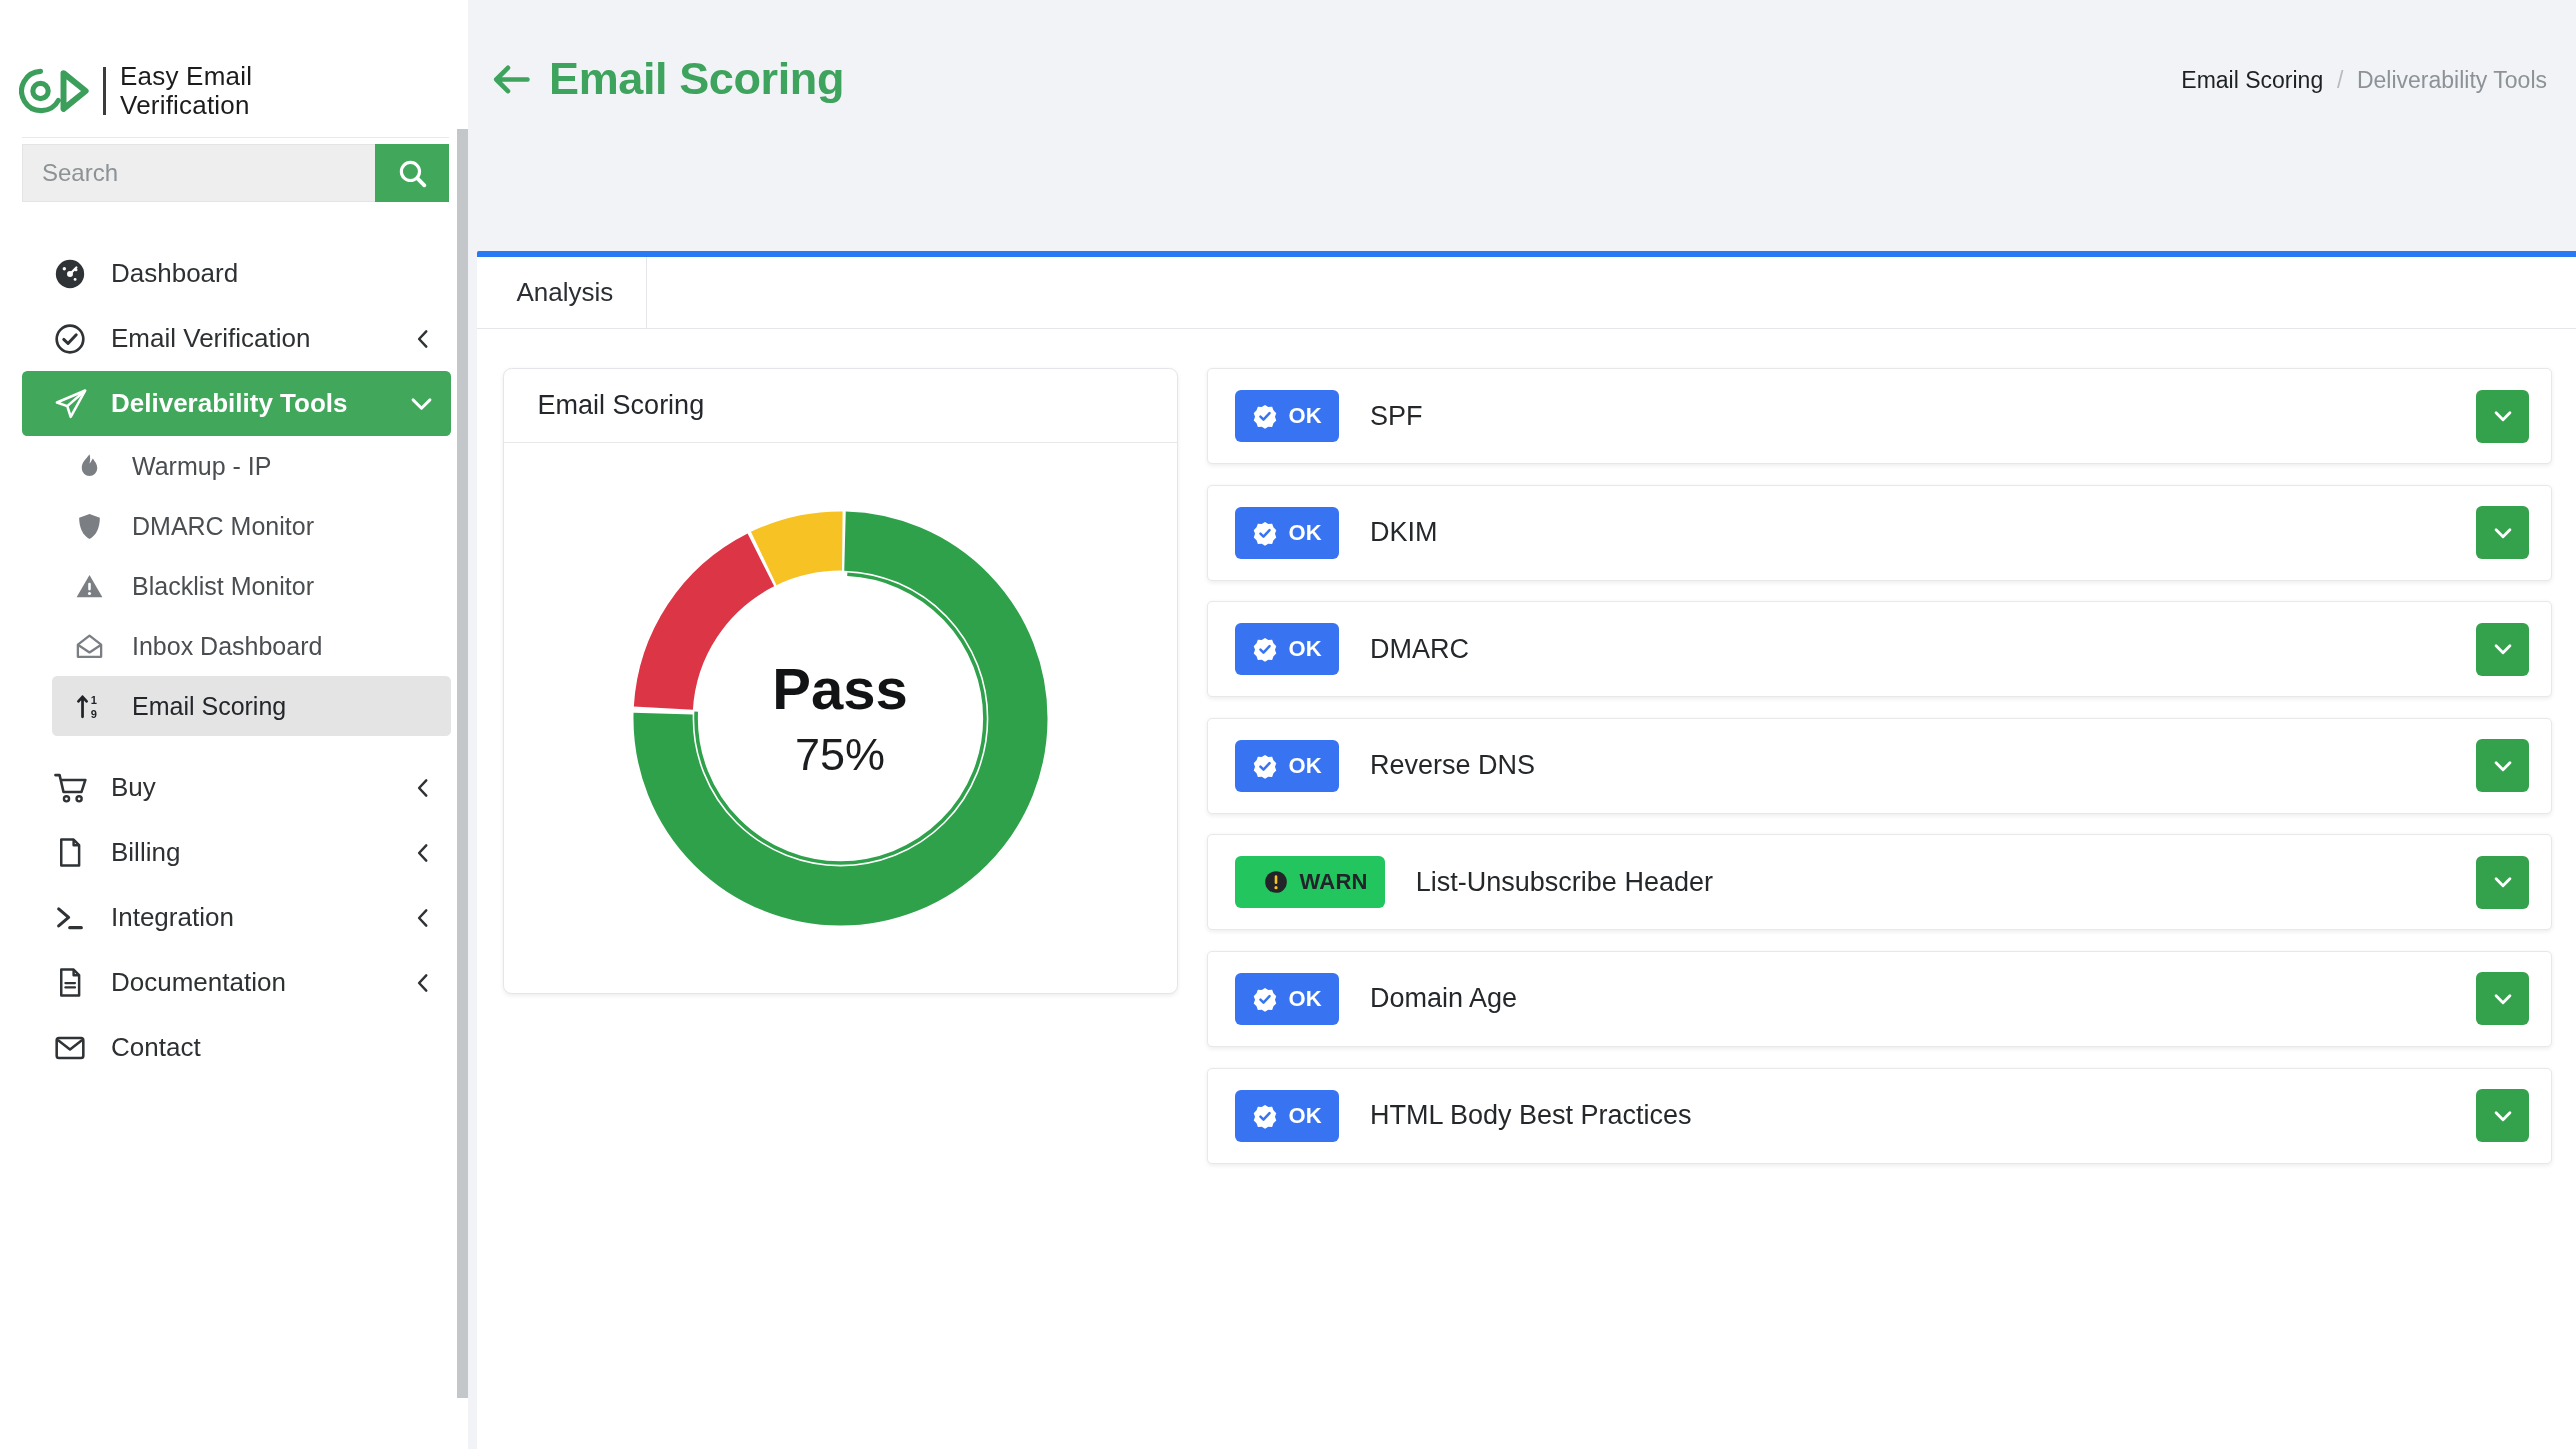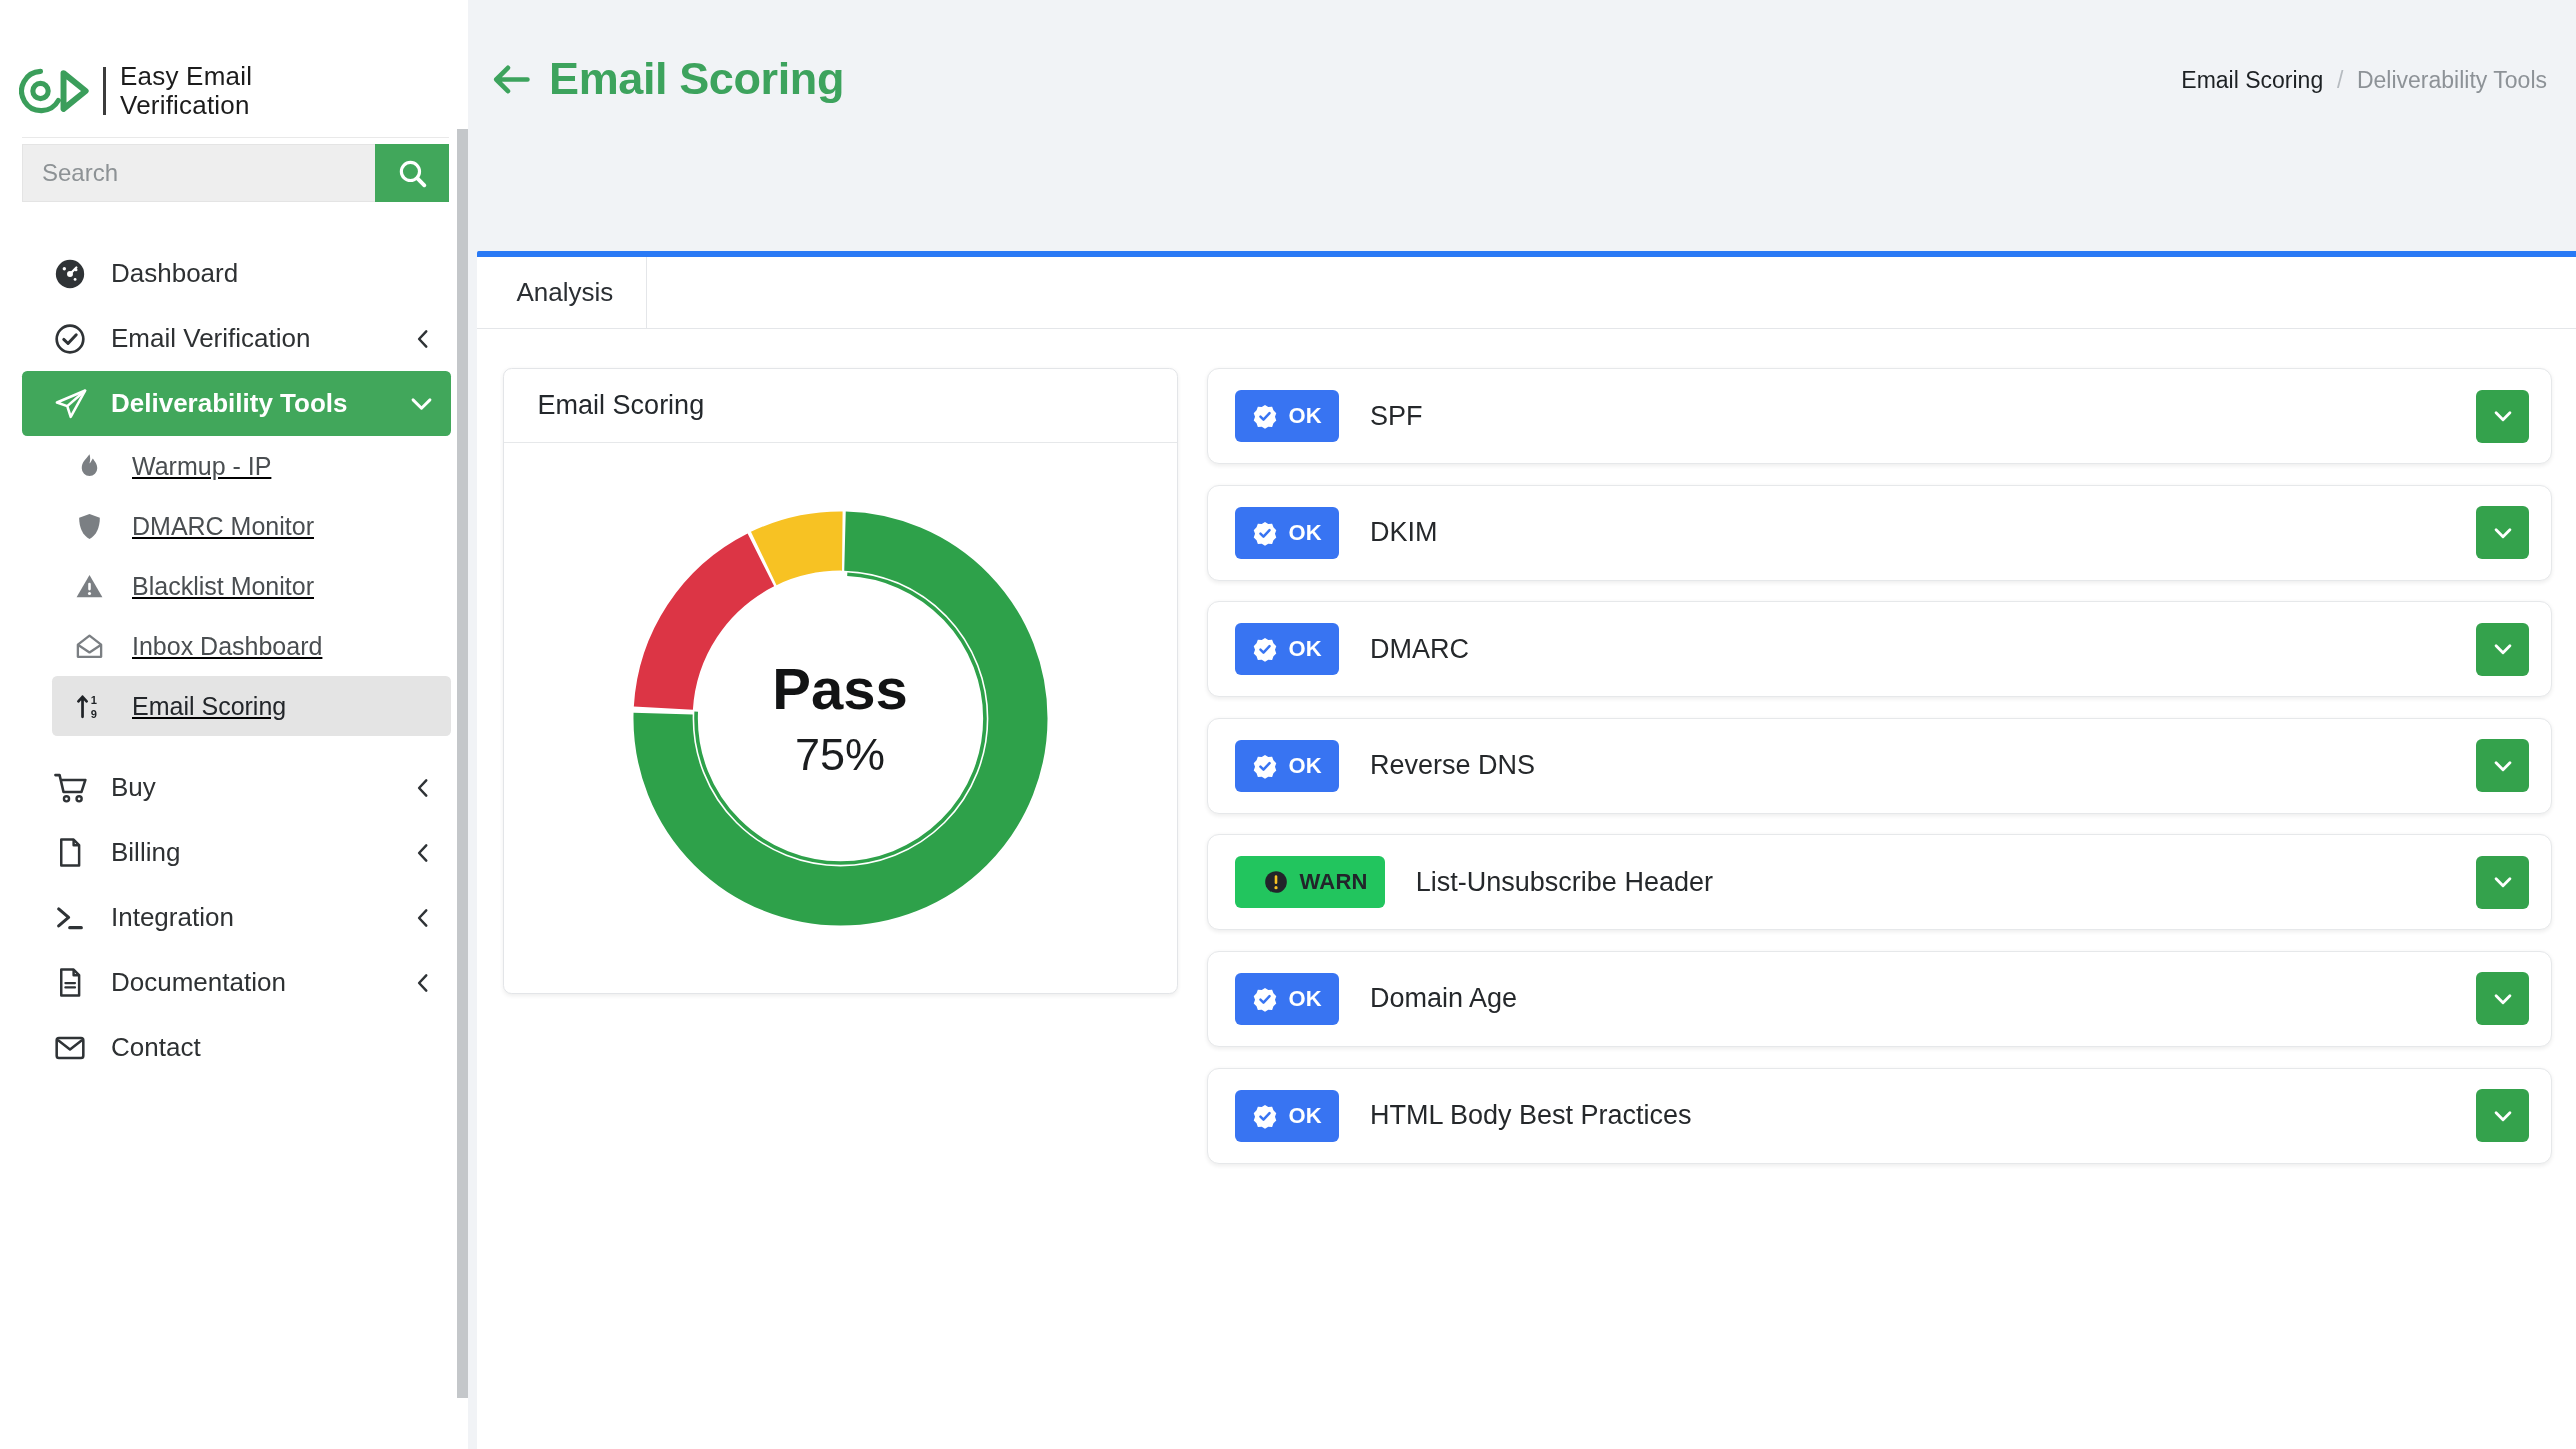--- a/index.html
+++ b/index.html
@@ -70,21 +70,21 @@
   }
   .nav-item .lbl {
     font-size: 26px; color: #2e3133; margin-left: 19px;
     white-space: nowrap;
   }
   .nav-item .chev {
     margin-left: auto; display: flex; align-items: center;
   }
   .nav-item.active { background: #41a75b; }
   .nav-item.active .lbl { color: #ffffff; font-weight: 600; }
-  .nav-item.sub { margin-left: 52px; height: 60px; padding-left: 22px; text-decoration: underline; }
+  .nav-item.sub { margin-left: 52px; height: 60px; padding-left: 22px; }
   .nav-item.sub .lbl { color: #4a4e51; font-size: 25px; }
   .nav-item.sub.selected { background: #e4e4e4; }
   .nav-item.sub.selected .lbl { color: #23262a; }
   .nav-gap { height: 19px; }
 
   .sb-track {
     position: absolute; right: 0; top: 129px;
     width: 11px; height: 1269px; background: #f2f2f2;
   }
   .sb-thumb {
@@ -173,21 +173,21 @@
     font-size: 58px; font-weight: 700; color: #121314; line-height: 1;
   }
   .donut-pct {
     font-size: 45px; color: #1b1d1f; margin-top: 13.7px; line-height: 1;
   }
 
   
   .checks { flex: 1; display: flex; flex-direction: column; gap: 20.6px; }
   .check-row {
     height: 96px; background: #ffffff;
-    border: 0.9px solid #e6e8ea; border-radius: 12px;
+    border: 0.9px solid #e6e8ea; border-radius: 5px;
     box-shadow: 0 1.7px 4.3px rgba(0,0,0,.07);
     display: flex; align-items: center;
     padding: 0 22px 0 27.5px;
   }
   .badge {
     display: flex; align-items: center; gap: 10.3px;
     height: 52px; padding: 0 17px; border-radius: 6px;
     font-size: 22px; font-weight: 700; letter-spacing: 0.3px;
     flex: 0 0 auto; min-width: 101px; justify-content: center;
   }

